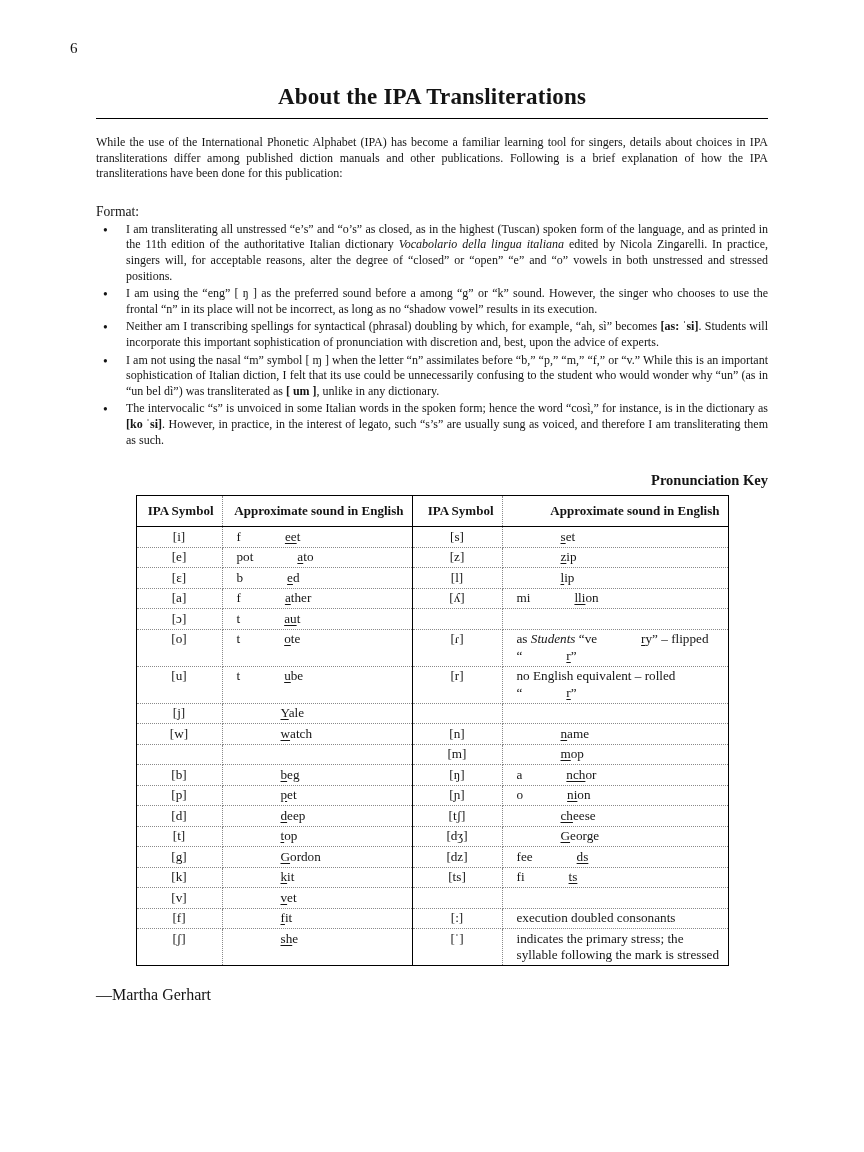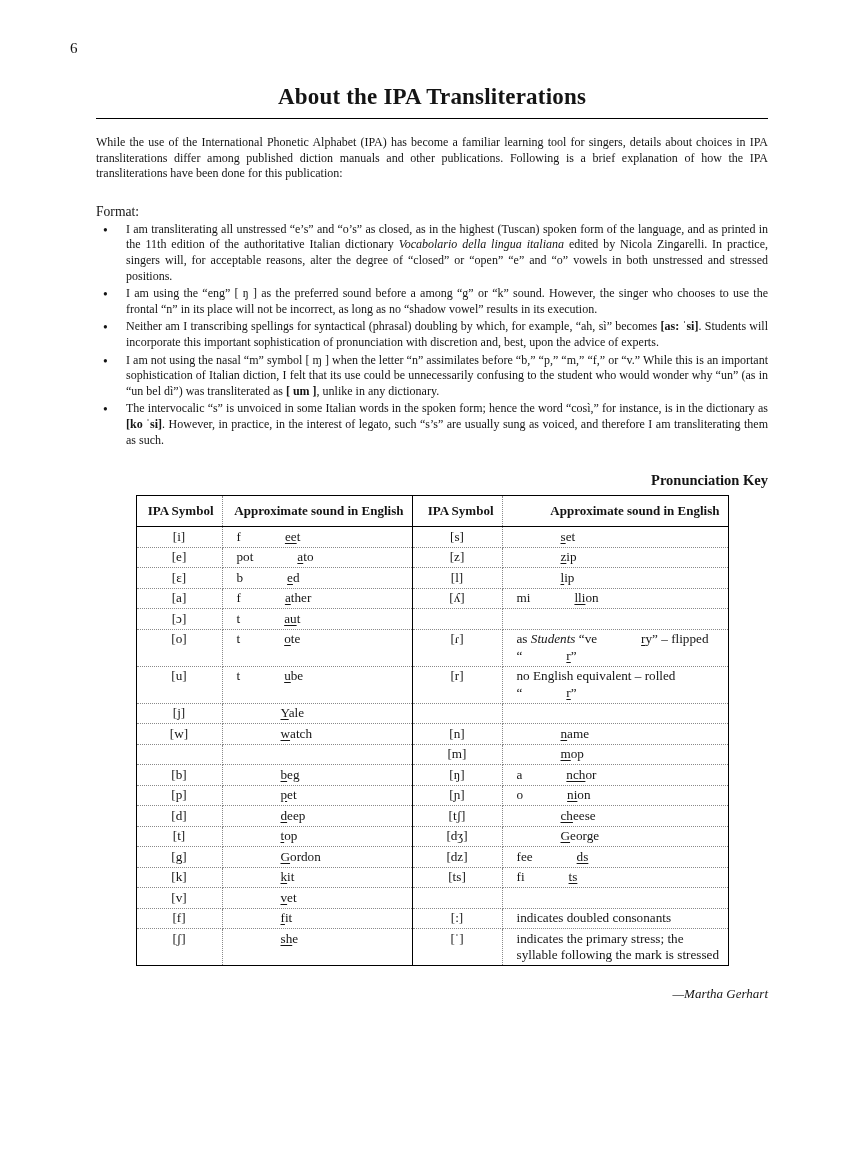--- a/index.html
+++ b/index.html
@@ -78,23 +78,22 @@
   }
   .ipa-table tbody tr:last-child td { border-bottom:none; }
   .ipa-table .c1, .ipa-table .hc1 { border-right:1px dotted #8a8a8a; }
   .ipa-table .c2, .ipa-table .hc2 { border-right:1.6px solid #000; }
   .ipa-table .c3, .ipa-table .hc3 { border-right:1px dotted #8a8a8a; }
   .ipa-table td.sym { text-align:center; }
   .ipa-table td.word { text-align:left; padding-left:14px; }
   .ul { text-decoration:underline; text-underline-offset:2px;padding-left:44px; }
   .signature {
     margin:20px 0 0 0;
-    text-align:right;
-    font-style:italic;
-    font-size:13px;
+    text-align:left;
+    font-size:16px;
   }
 </style>
 </head>
 <body>
 
 <div class="page">
   <div class="page-number">6</div>
 
   <div class="content">
     <h1 class="title">About the IPA Transliterations</h1>
@@ -229,21 +228,21 @@
           <tr>
             <td class="c1 sym">[v]</td>
             <td class="c2 word"><span class="ul">v</span>et</td>
             <td class="c3 sym"></td>
             <td class="c4 word"></td>
           </tr>
           <tr>
             <td class="c1 sym">[f]</td>
             <td class="c2 word"><span class="ul">f</span>it</td>
             <td class="c3 sym">[:]</td>
-            <td class="c4 word">indicates doubled consonants</td>
+            <td class="c4 word">execution doubled consonants</td>
           </tr>
           <tr>
             <td class="c1 sym">[ʃ]</td>
             <td class="c2 word"><span class="ul">sh</span>e</td>
             <td class="c3 sym">[ˈ]</td>
             <td class="c4 word">indicates the primary stress; the syllable following the mark is stressed</td>
           </tr>
         </tbody>
     </table>
 

